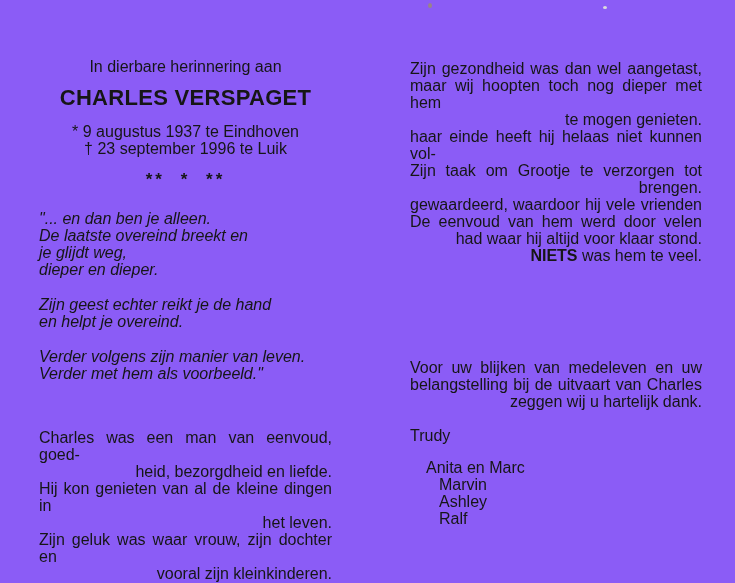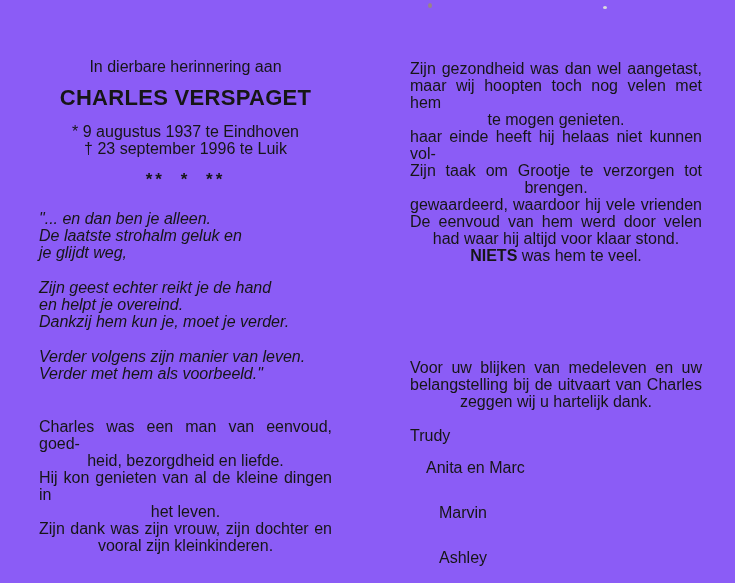--- a/index.html
+++ b/index.html
@@ -22,31 +22,31 @@
   .h-name  { font-weight: bold; font-size: 22px; letter-spacing: 0.3px; margin-bottom: 17px; }
   .h-sep   { margin-top: 14px; font-weight: bold; font-size: 17px; letter-spacing: 3px; word-spacing: 8px; }
 
   
   .poem { position: absolute; left: 0; top: 210px; width: 293px; font-style: italic; line-height: 17px; }
   .stanza { margin-bottom: 18px; }
   .pline { white-space: nowrap; }
 
   
   .para { line-height: 17px; }
-  .left-para { position: absolute; left: 0; top: 418px; width: 293px; }
+  .left-para { position: absolute; left: 0; top: 429px; width: 293px; }
   .rp1 { position: absolute; left: 0; top: 60px;  width: 292px; }
   .rp2 { position: absolute; left: 0; top: 359px; width: 292px; }
   .jline { text-align: justify; text-align-last: justify; }
-  .lline { text-align: center; white-space: nowrap; }
+  .lline { text-align: right; white-space: nowrap; }
   .bold { font-weight: bold; }
 
   
   .sig-trudy { position: absolute; left: 0; top: 427px; line-height: 17px; }
   .family { position: absolute; left: 16px; top: 459px; line-height: 17px; }
-  .family .indent { padding-left: 13px; margin-top: 28px; }
+  .family .indent { padding-left: 13px; }
 
   
   .speck { position: absolute; border-radius: 50%; }
   .speck-1 { left: 428px; top: 3px; width: 4px; height: 5px; background: #9b8a76; opacity: 0.85; }
   .speck-2 { left: 603px; top: 6px; width: 4px; height: 3px; background: #dcdcdc; }
 </style>
 </head>
 <body>
 
 <div class="card">
@@ -60,50 +60,50 @@
       <div class="h-intro">In dierbare herinnering aan</div>
       <div class="h-name">CHARLES VERSPAGET</div>
       <div class="h-birth">* 9 augustus 1937 te Eindhoven</div>
       <div class="h-death">† 23 september 1996 te Luik</div>
       <div class="h-sep">** * **</div>
     </div>
 
     <div class="poem">
       <div class="stanza">
         <div class="pline">"... en dan ben je alleen.</div>
-        <div class="pline">De laatste strohalm geluk en</div>
+        <div class="pline">De laatste overeind breekt en</div>
         <div class="pline">je glijdt weg,</div>
+        <div class="pline">dieper en dieper.</div>
       </div>
       <div class="stanza">
         <div class="pline">Zijn geest echter reikt je de hand</div>
         <div class="pline">en helpt je overeind.</div>
-        <div class="pline">Dankzij hem kun je, moet je verder.</div>
       </div>
       <div class="stanza">
         <div class="pline">Verder volgens zijn manier van leven.</div>
         <div class="pline">Verder met hem als voorbeeld."</div>
       </div>
     </div>
 
     <div class="para left-para">
       <div class="jline">Charles was een man van eenvoud, goed-</div>
       <div class="lline">heid, bezorgdheid en liefde.</div>
       <div class="jline">Hij kon genieten van al de kleine dingen in</div>
       <div class="lline">het leven.</div>
-      <div class="jline">Zijn dank was zijn vrouw, zijn dochter en</div>
+      <div class="jline">Zijn geluk was waar vrouw, zijn dochter en</div>
       <div class="lline">vooral zijn kleinkinderen.</div>
     </div>
 
   </div>
 
   <div class="col-right">
 
     <div class="para rp1">
       <div class="jline">Zijn gezondheid was dan wel aangetast,</div>
-      <div class="jline">maar wij hoopten toch nog velen met hem</div>
+      <div class="jline">maar wij hoopten toch nog dieper met hem</div>
       <div class="lline">te mogen genieten.</div>
       <div class="jline">haar einde heeft hij helaas niet kunnen vol-</div>
       <div class="jline">Zijn taak om Grootje te verzorgen tot</div>
       <div class="lline">brengen.</div>
       <div class="jline">gewaardeerd, waardoor hij vele vrienden</div>
       <div class="jline">De eenvoud van hem werd door velen</div>
       <div class="lline">had waar hij altijd voor klaar stond.</div>
       <div class="lline"><span class="bold">NIETS</span><span> was hem te veel.</span></div>
     </div>
 

